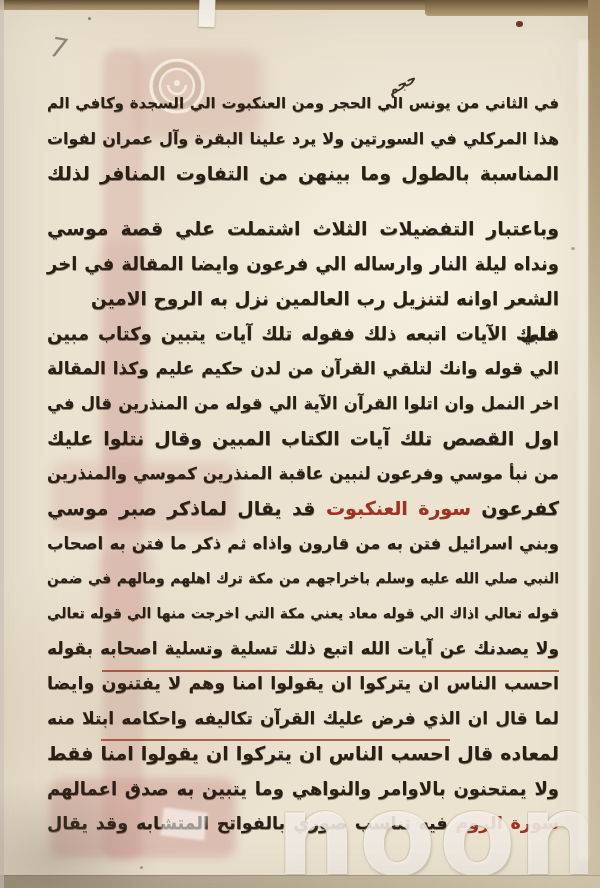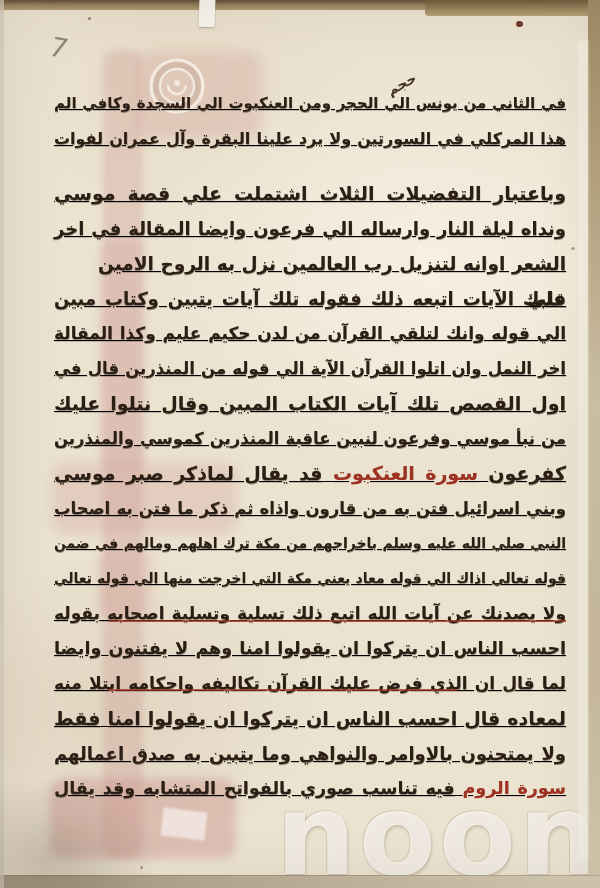--- a/index.html
+++ b/index.html
@@ -47,26 +47,26 @@
   .speck.s4{left:571px;top:247px;width:4px;height:3px;background:#b4a386;}
   .speck.s5{left:140px;top:866px;width:3px;height:3px;background:#a59781;}
 
   
   .pencil{position:absolute;left:50px;top:32px;font-size:27px;color:#8e887b;
     transform:rotate(10deg) skewX(-8deg);font-weight:400;}
   .note{position:absolute;left:386px;top:76px;font-size:14px;color:#42301f;
     transform:rotate(-28deg);font-weight:700;direction:rtl;}
 
   
-  .textblock{position:absolute;left:54px;top:86px;width:512px;direction:rtl;text-decoration:underline;}
+  .textblock{position:absolute;left:47px;top:86px;width:512px;direction:rtl;}
   .line{height:35px;line-height:35px;text-align:justify;text-align-last:justify;
     font-weight:700;color:#2b1f15;overflow:visible;}
   .ink{color:#2b1f15;text-shadow:.3px .5px .6px rgba(40,28,18,.45);}
   .red{color:#9e3223;text-shadow:.3px .4px .5px rgba(130,40,25,.4);}
-  .ovl{border-top:2px solid rgba(158,48,32,.75);padding-top:16px;}
+  .ovl{border-top:2px solid rgba(158,48,32,.75);padding-top:1px;}
 
   
   .wm-logo{position:absolute;left:146px;top:54px;opacity:.85;}
   .wm-text{position:absolute;left:276px;top:770px;font-size:112px;font-weight:700;
     letter-spacing:3px;color:rgba(252,249,242,.80);
     text-shadow:1px 2px 3px rgba(110,95,75,.30),-1px -1px 0 rgba(165,145,120,.25);
     pointer-events:none;white-space:nowrap;}
   .wm-frag{position:absolute;left:162px;top:810px;width:44px;height:28px;
     background:rgba(255,255,255,.55);transform:rotate(7deg);filter:blur(1px);}
 </style>
@@ -91,20 +91,21 @@
     <path d="M22,31 A9,9 0 1 0 40,31" fill="none" stroke="rgba(248,244,236,0.9)" stroke-width="2.6"></path>
     <circle cx="31" cy="29" r="3" fill="rgba(248,244,236,0.9)"></circle>
   </svg>
 
   <div class="pencil">7</div>
   <div class="note">حجم</div>
 
   <div class="textblock">
       <div class="line" style="white-space: normal; font-size: 15px;"><span class="ink">في الثاني من يونس الي الحجر ومن العنكبوت الي السجدة وكافي الم</span></div>
       <div class="line" style="white-space: normal; font-size: 16px;"><span class="ink">هذا المركلي في السورتين ولا يرد علينا البقرة وآل عمران لفوات</span></div>
+      <div class="line" style="white-space: normal; font-size: 19px;"><span class="ink">المناسبة بالطول وما بينهن من التفاوت المنافر لذلك</span></div>
       <div class="line" style="white-space: normal; font-size: 19px; margin-top: 20px;"><span class="ink">وباعتبار التفضيلات الثلاث اشتملت علي قصة موسي</span></div>
       <div class="line" style="white-space: normal; font-size: 18px;"><span class="ink">ونداه ليلة النار وارساله الي فرعون وايضا المقالة في اخر</span></div>
       <div class="line" style="white-space: normal; font-size: 18.5px; margin-left: 44px;"><span class="ink">الشعر اوانه لتنزيل رب العالمين نزل به الروح الامين علي</span></div>
       <div class="line" style="white-space: normal; font-size: 18px;"><span class="ink">قلبك الآيات اتبعه ذلك فقوله تلك آيات يتبين وكتاب مبين</span></div>
       <div class="line" style="white-space: normal; font-size: 17px;"><span class="ink">الي قوله وانك لتلقي القرآن من لدن حكيم عليم وكذا المقالة</span></div>
       <div class="line" style="white-space: normal; font-size: 16.5px;"><span class="ink">اخر النمل وان اتلوا القرآن الآية الي قوله من المنذرين قال في</span></div>
       <div class="line" style="white-space: normal; font-size: 19px;"><span class="ink">اول القصص تلك آيات الكتاب المبين وقال نتلوا عليك</span></div>
       <div class="line" style="white-space: normal; font-size: 16.5px;"><span class="ink">من نبأ موسي وفرعون لنبين عاقبة المنذرين كموسي والمنذرين</span></div>
       <div class="line" style="white-space: normal; font-size: 19px;"><span class="ink">كفرعون</span> <span class="red">سورة العنكبوت</span> <span class="ink">قد يقال لماذكر صبر موسي</span></div>
       <div class="line" style="white-space: normal; font-size: 16.5px;"><span class="ink">وبني اسرائيل فتن به من قارون واذاه ثم ذكر ما فتن به اصحاب</span></div>

